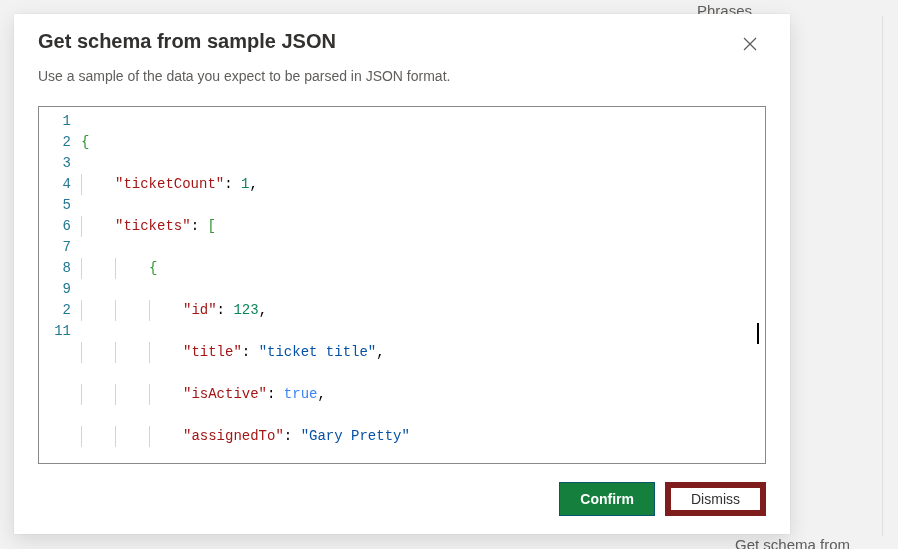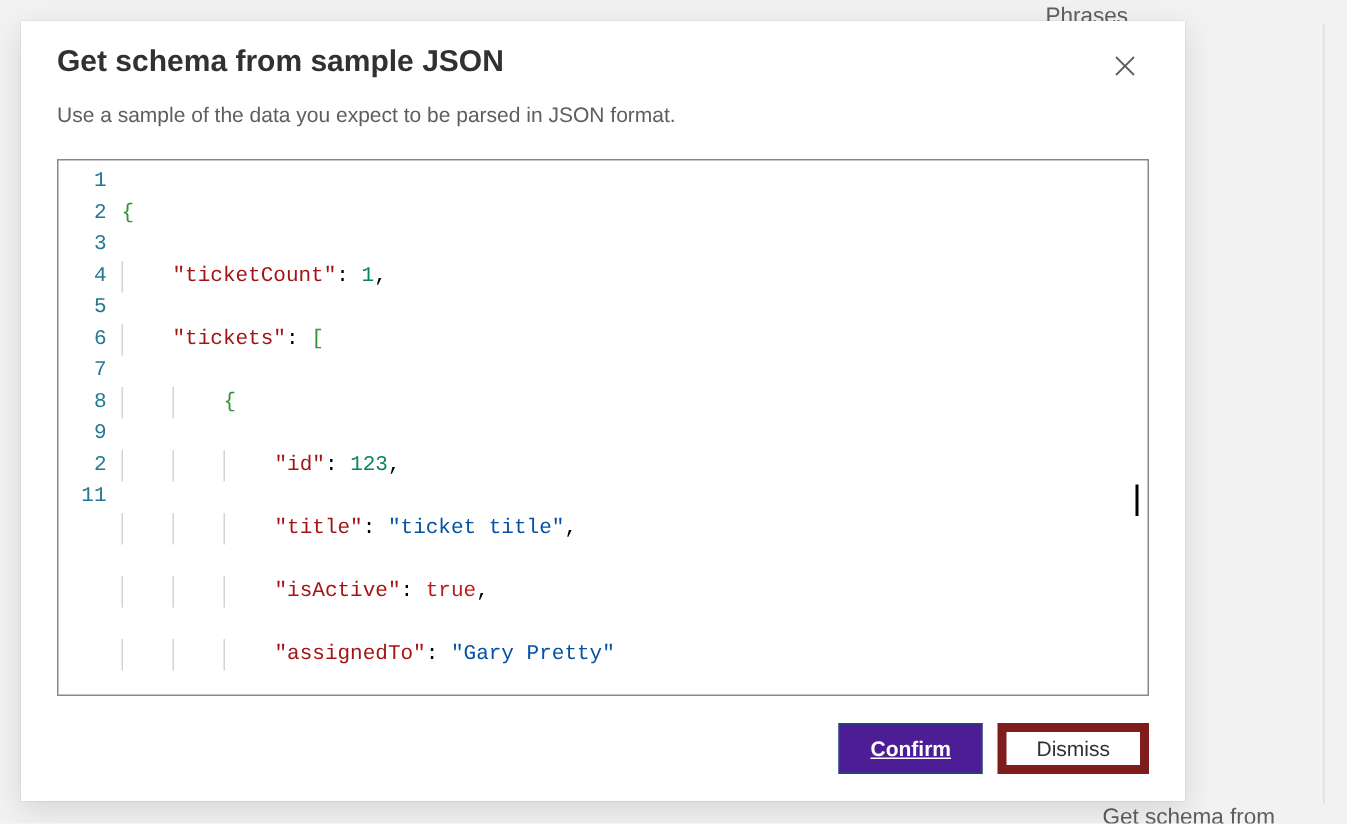--- a/index.html
+++ b/index.html
@@ -91,21 +91,21 @@
     border-left: 1px solid #d4d4d4;
     width: 34px;
     height: 21px;
     vertical-align: top;
   }
   .tok-brace { color: #319331; }
   .tok-delim { color: #000; }
   .tok-key { color: #a31515; }
   .tok-str { color: #0451a5; }
   .tok-num { color: #098658; }
-  .tok-bool { color: #b91c1c; }
+  .tok-bool { color: #3b82f6; }
 
   .cursor-mark {
     position: absolute;
     right: 2px;
     top: 216px;
     width: 6px;
     height: 21px;
     border-left: 2px solid #000;
   }
 
@@ -120,25 +120,24 @@
     height: 34px;
     padding: 0 20px;
     font-size: 14px;
     font-family: inherit;
     cursor: pointer;
     display: inline-flex;
     align-items: center;
     justify-content: center;
   }
   .btn-primary {
-    background: #4c1d95;
+    background: #15803d;
     color: #fff;
     border: 1px solid #0b556a;
     font-weight: 600;
-    text-decoration: underline;
   }
   .btn-secondary {
     background: #fff;
     color: #323130;
     border: 6px solid #7f1d1d;
   }
 </style>
 </head>
 <body>
 

